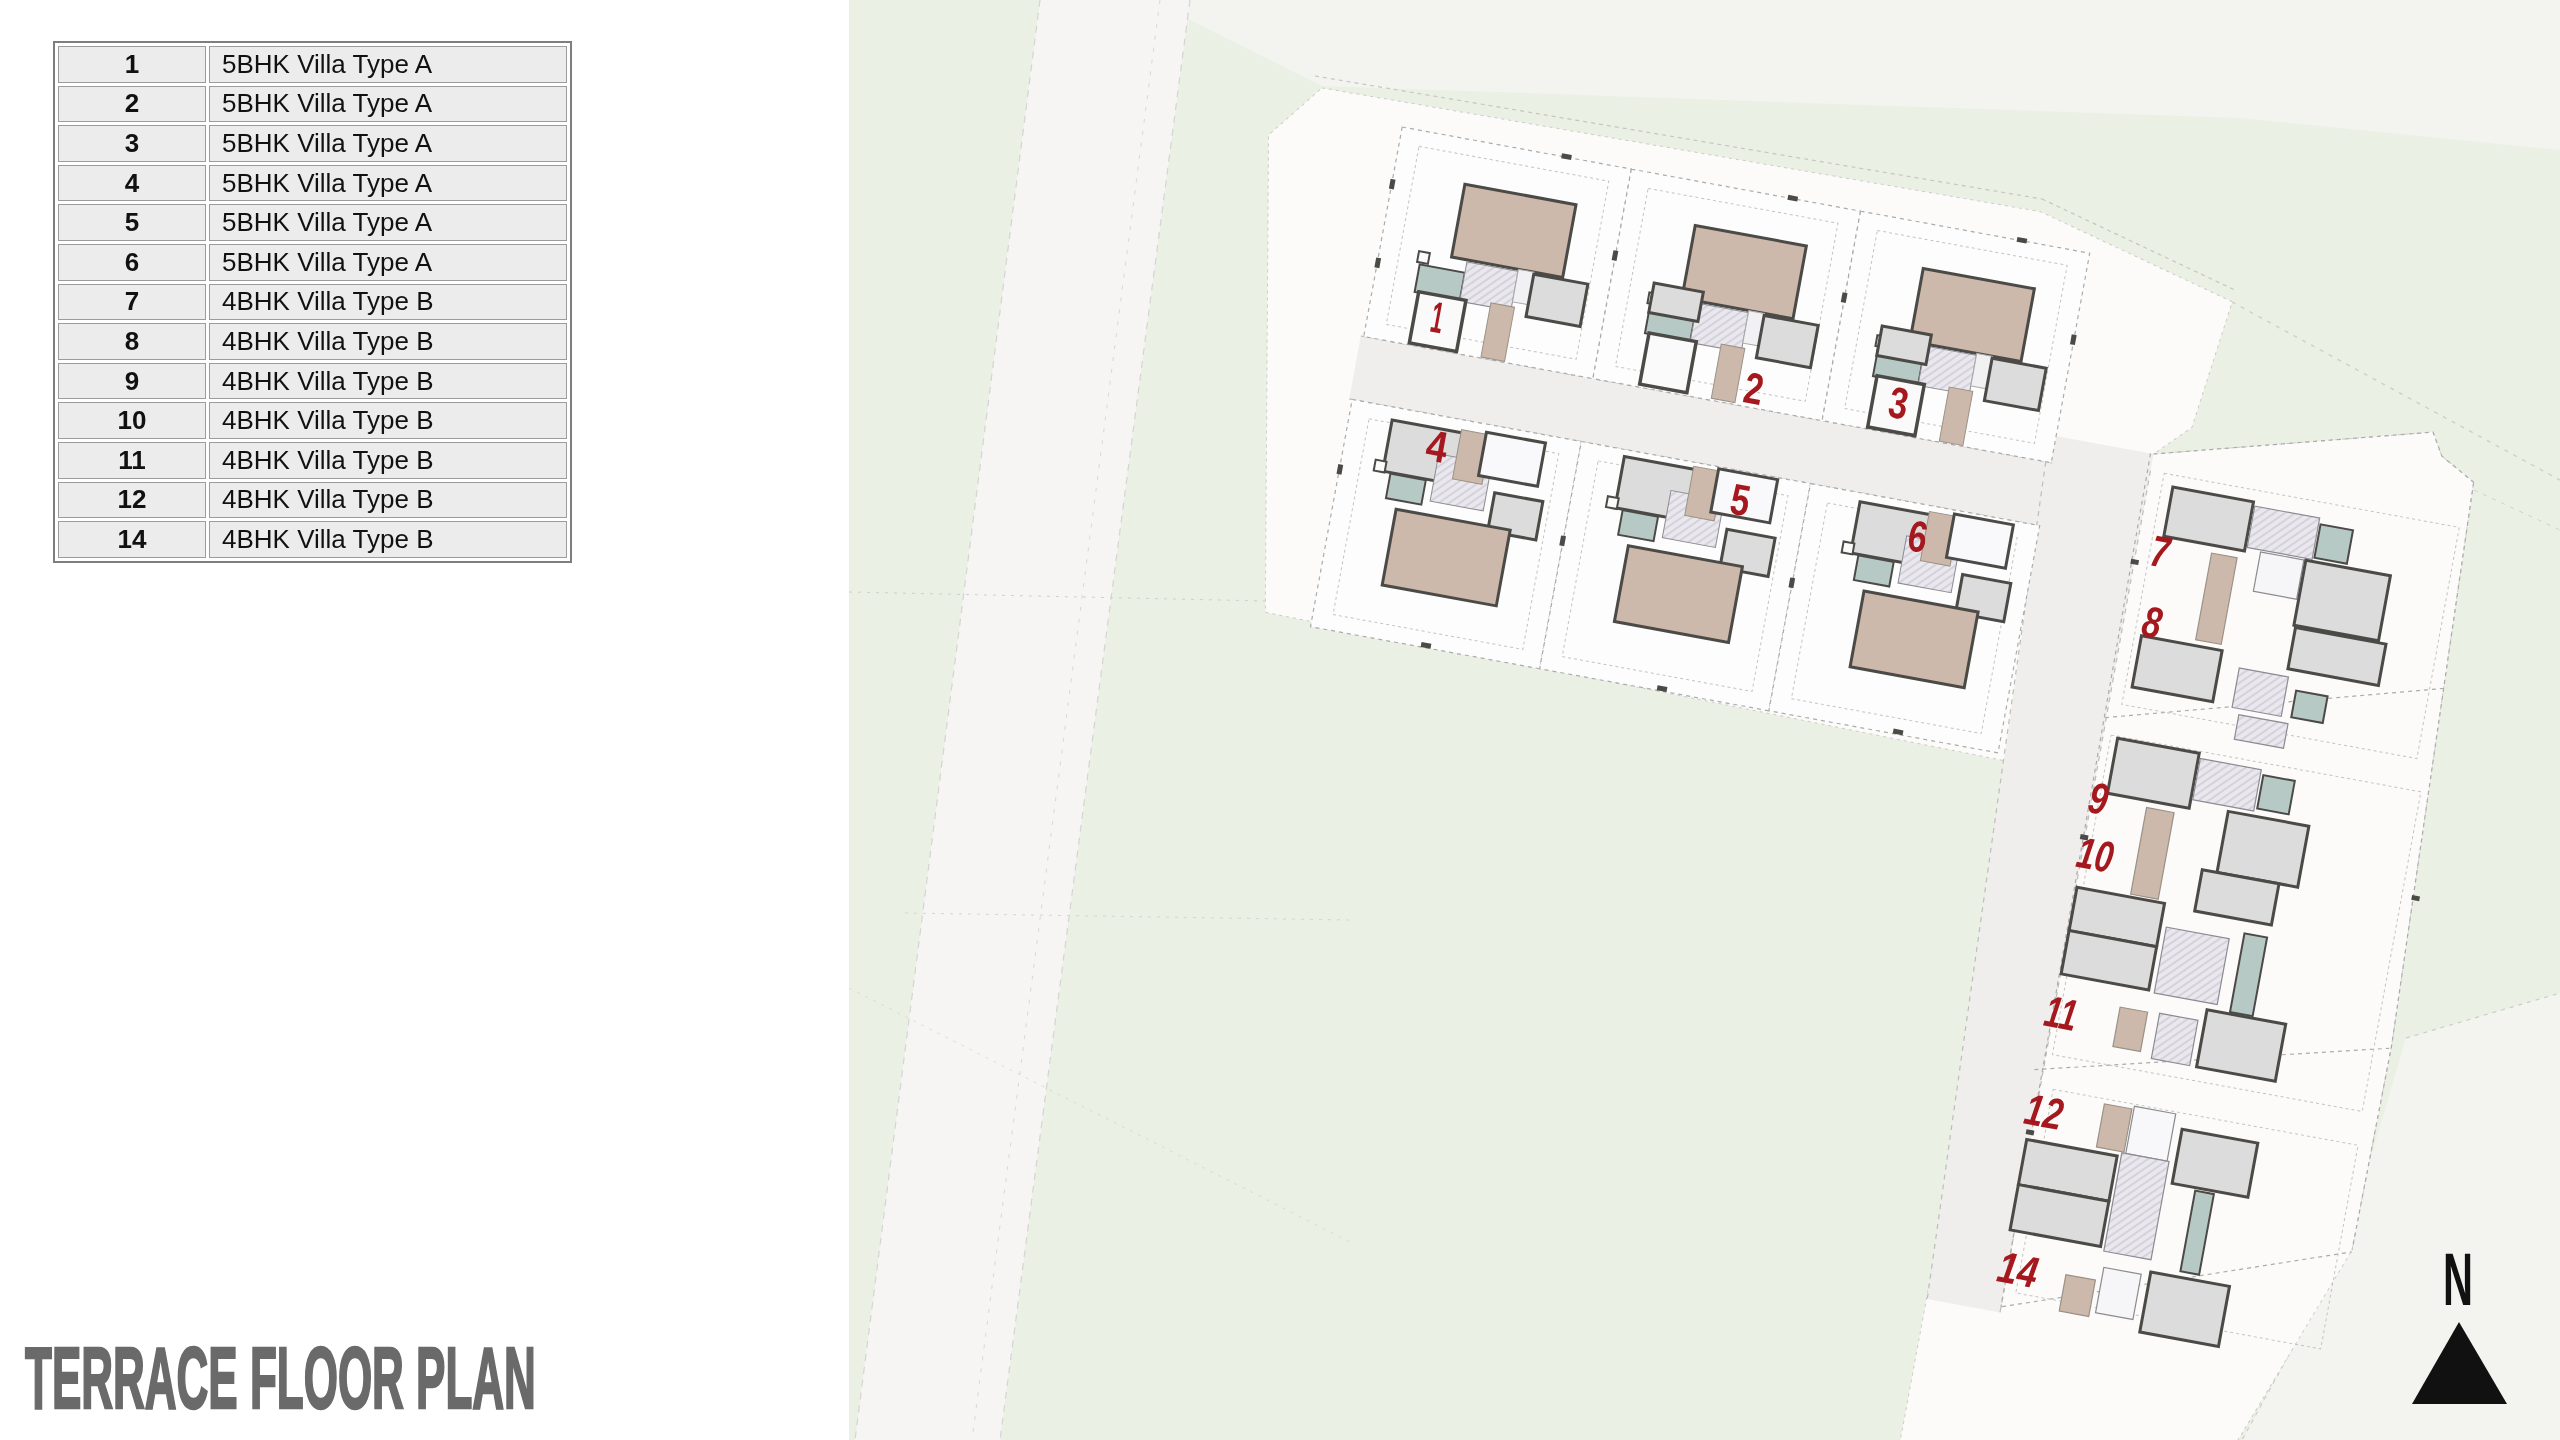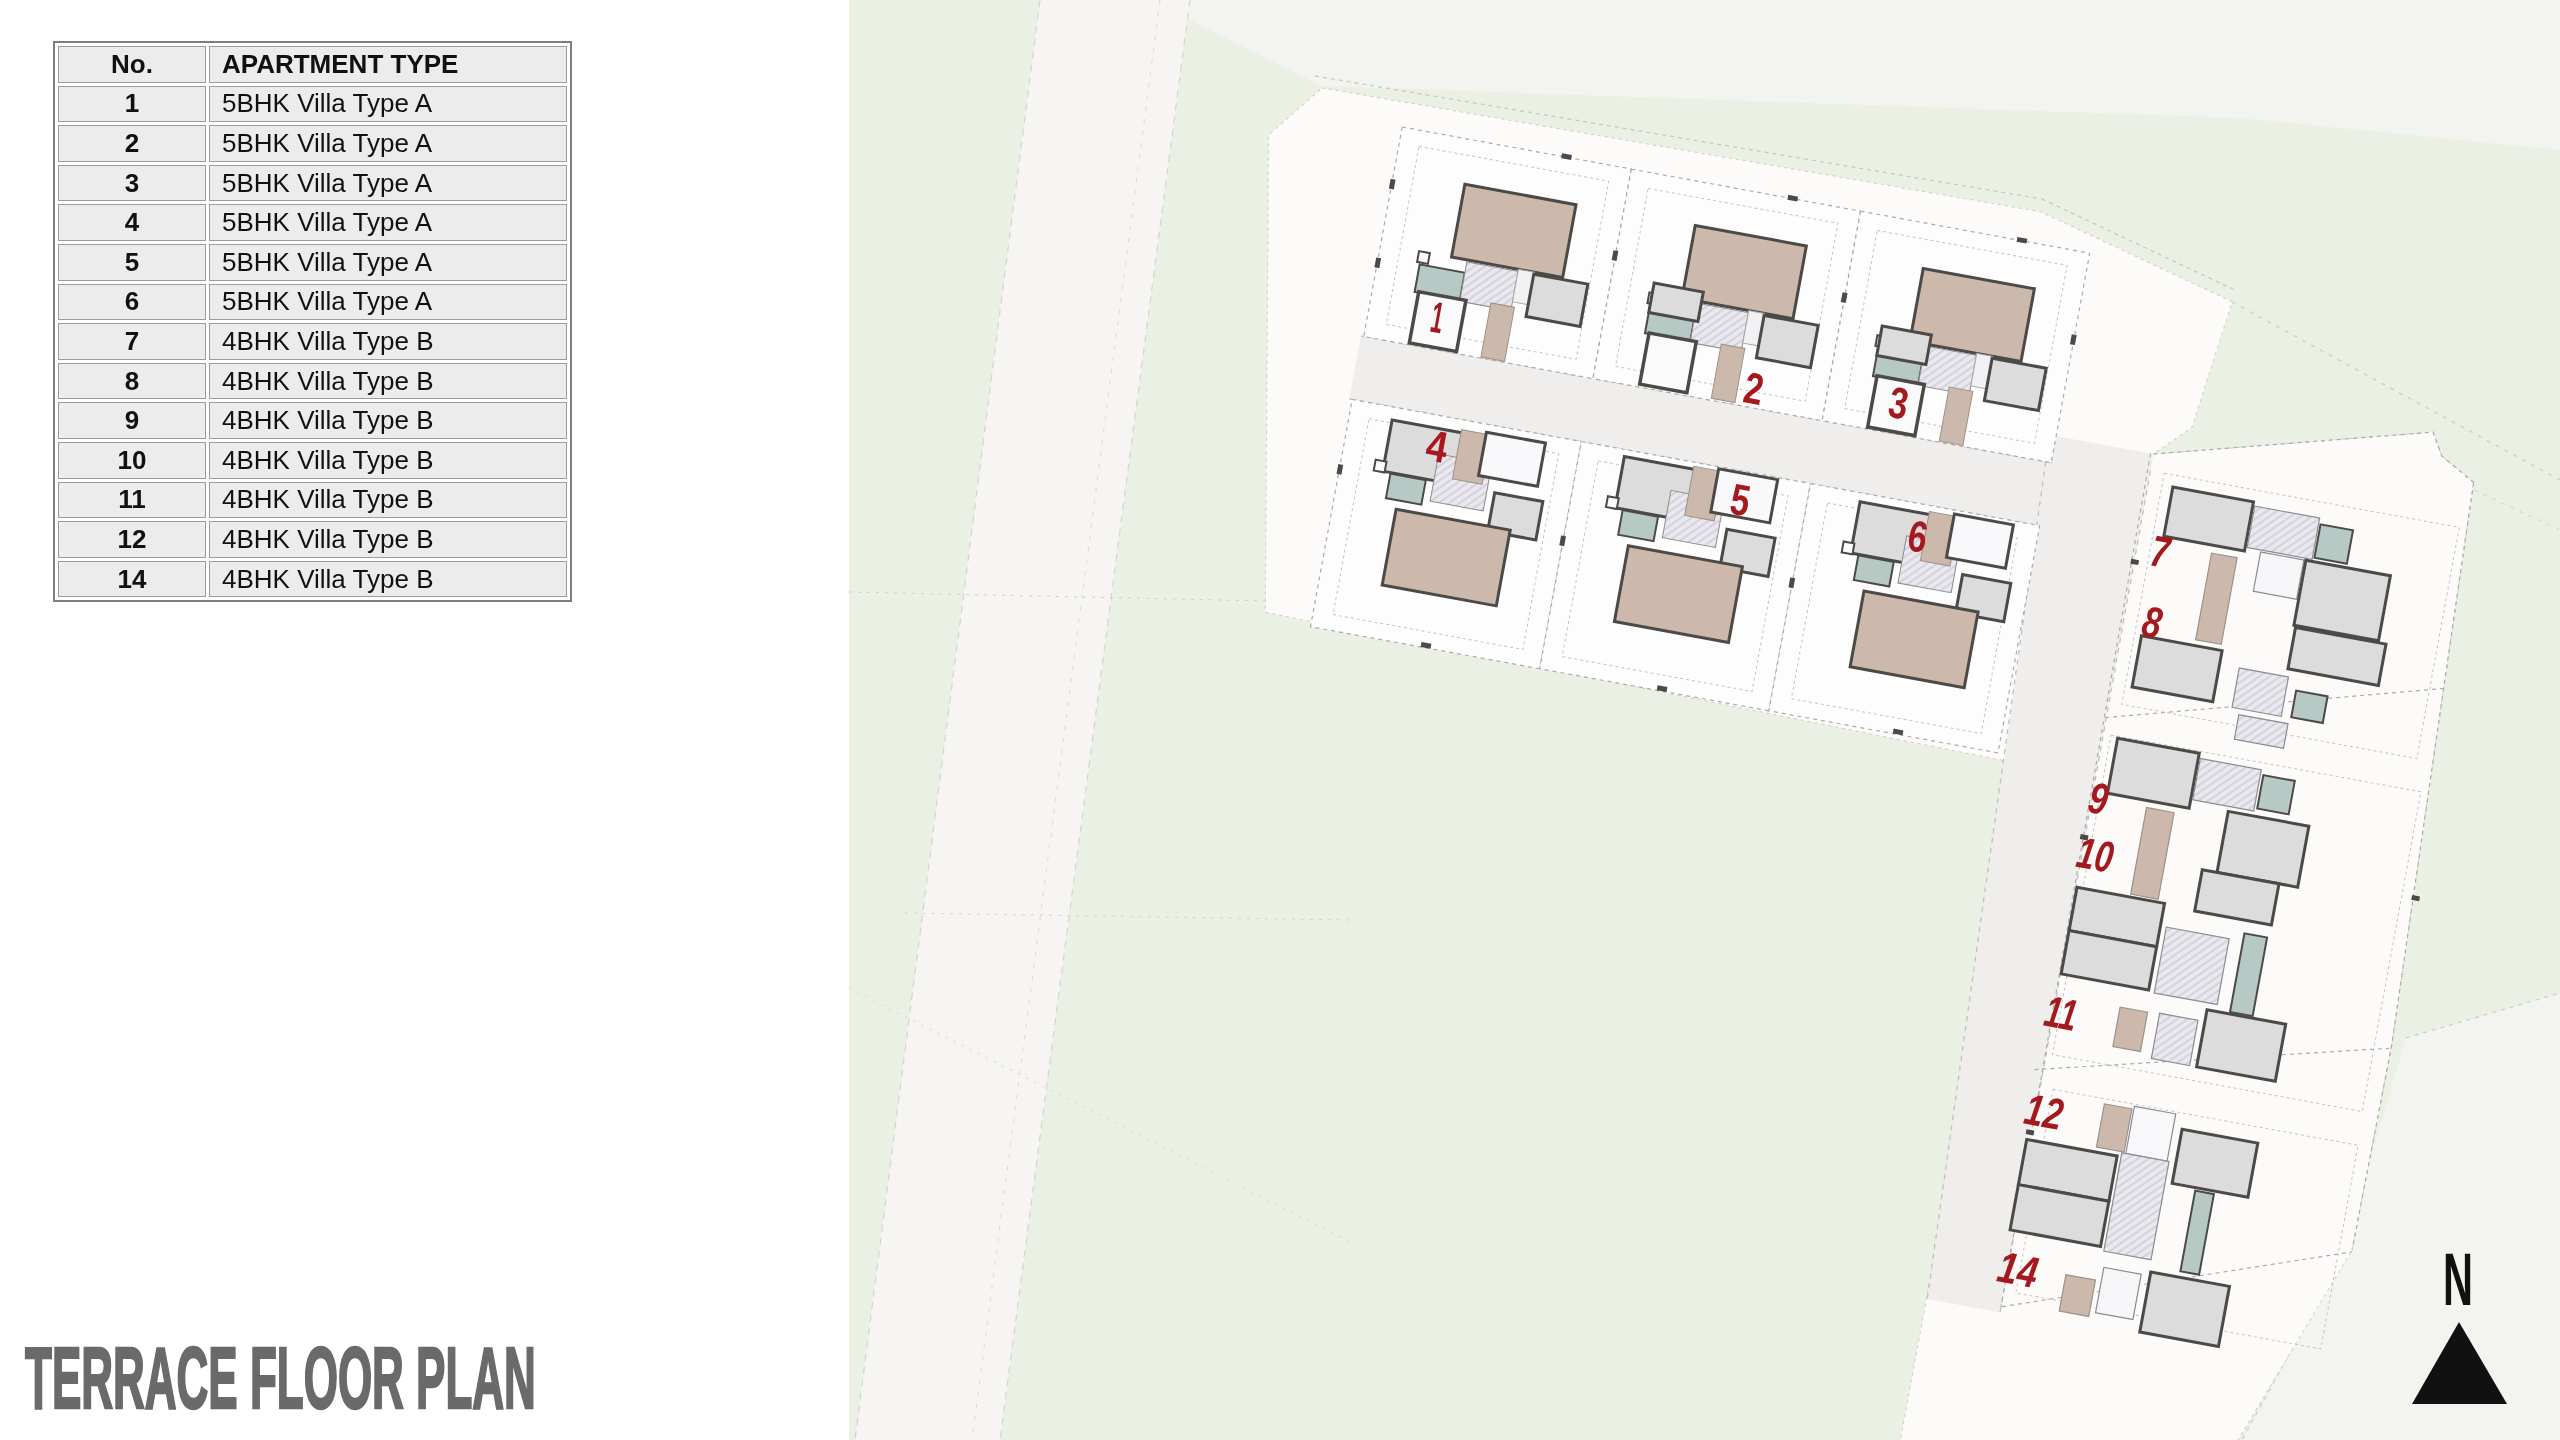--- a/index.html
+++ b/index.html
@@ -18,24 +18,20 @@
          color:#6a6a6a;transform:scale(0.50,1);transform-origin:0 0;
          letter-spacing:0px;white-space:nowrap;-webkit-text-stroke:2.5px #6a6a6a;}
   #plan{position:absolute;left:0;top:0;}
 </style>
 </head>
 <body>
 
 <div id="legend">
 <table class="leg">
   <tbody>
-        <tr>
-          <td class="c1 h">No.</td>
-          <td class="c2 h">APARTMENT TYPE</td>
-        </tr>
   <tr>
           <td class="c1">1</td>
           <td class="c2">5BHK Villa Type A</td>
         </tr>
   <tr>
           <td class="c1">2</td>
           <td class="c2">5BHK Villa Type A</td>
         </tr>
   <tr>
           <td class="c1">3</td>

